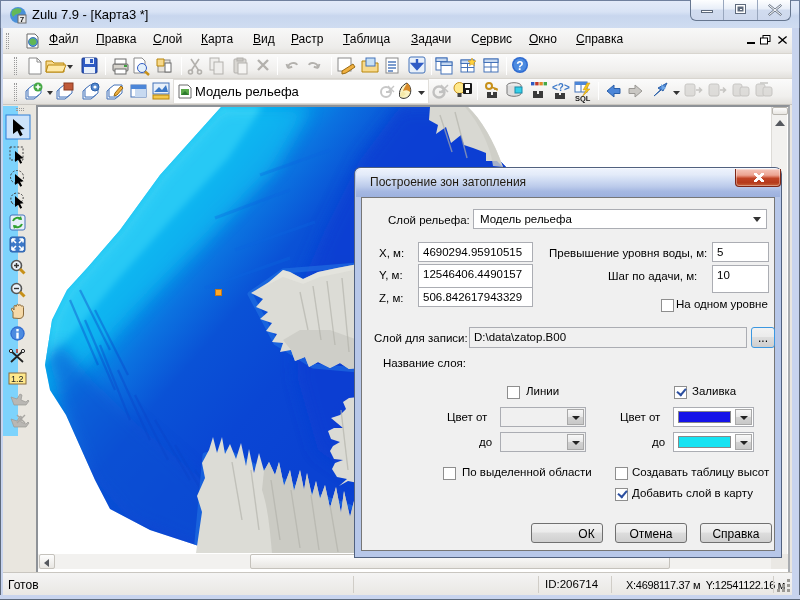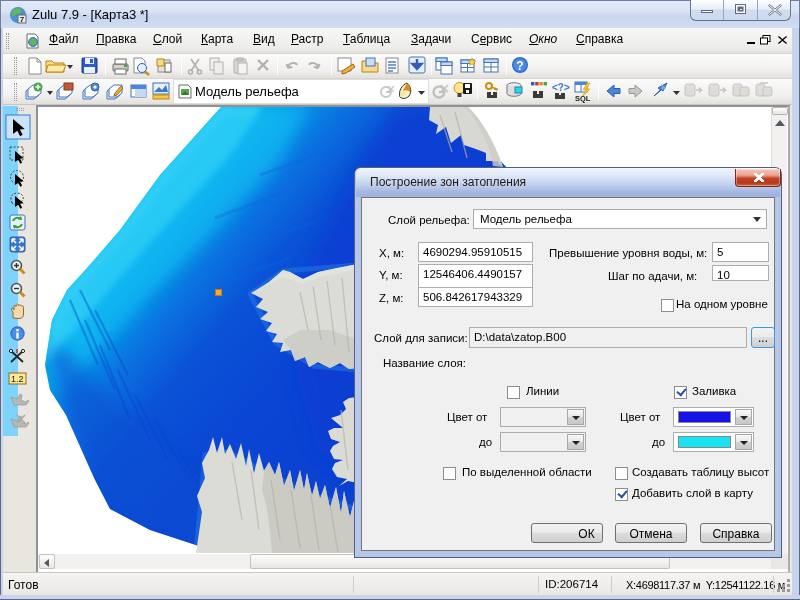--- a/index.html
+++ b/index.html
@@ -226,21 +226,21 @@
     </svg>
     <span class="mitem" style="left:48px;"><u>Ф</u>айл</span>
     <span class="mitem" style="left:95px;"><u>П</u>равка</span>
     <span class="mitem" style="left:152px;"><u>С</u>лой</span>
     <span class="mitem" style="left:200px;"><u>К</u>арта</span>
     <span class="mitem" style="left:252px;"><u>В</u>ид</span>
     <span class="mitem" style="left:290px;"><u>Р</u>астр</span>
     <span class="mitem" style="left:342px;"><u>Т</u>аблица</span>
     <span class="mitem" style="left:410px;"><u>З</u>адачи</span>
     <span class="mitem" style="left:470px;">С<u>е</u>рвис</span>
-    <span class="mitem" style="left:528px;font-style:italic;"><u>О</u>кно</span>
+    <span class="mitem" style="left:528px;"><u>О</u>кно</span>
     <span class="mitem" style="left:575px;"><u>С</u>правка</span>
     <div class="abs" style="left:746px;top:14px;width:8px;height:2px;background:#000;"></div>
     <svg class="abs" style="left:759px;top:7px" width="11" height="10" viewBox="0 0 11 10">
         <rect x="3" y="0.5" width="7" height="6" fill="#fff" stroke="#000"></rect>
         <rect x="0.5" y="3" width="7" height="6" fill="#fff" stroke="#000"></rect>
       </svg>
     <svg class="abs" style="left:777px;top:8px" width="9" height="8" viewBox="0 0 9 8">
         <path d="M0.8,0 L4.5,3 L8.2,0 L9,0.9 L5.4,4 L9,7.1 L8.2,8 L4.5,5 L0.8,8 L0,7.1 L3.6,4 L0,0.9 Z" fill="#000"></path>
       </svg>
   </div>
@@ -586,21 +586,21 @@
       </div>
       <span class="lbl" style="left:17px; top:49px;">X, м:</span>
       <div class="tbox" style="left:56px; top:44px; width:115px; height:20px;">4690294.95910515</div>
       <span class="lbl" style="left:17px; top:71px;">Y, м:</span>
       <div class="tbox" style="left:56px; top:66px; width:115px; height:24px;">12546406.4490157</div>
       <span class="lbl" style="left:17px; top:94px;">Z, м:</span>
       <div class="tbox" style="left:56px; top:89px; width:115px; height:20px;">506.842617943329</div>
       <span class="lbl" style="left:187px; top:49px;">Превышение уровня воды, м:</span>
       <div class="tbox" style="left:350px; top:44px; width:57px; height:20px;">5</div>
       <span class="lbl" style="left:246px; top:72px;">Шаг по адачи, м:</span>
-      <div class="tbox" style="left:350px; top:67px; width:57px; height:16px;">10</div>
+      <div class="tbox" style="left:350px; top:67px; width:57px; height:28px;">10</div>
       <div class="cbx" style="left:299px; top:101px;"></div>
       <span class="lbl" style="left:314px; top:100px;">На одном уровне</span>
       <span class="lbl" style="left:12px; top:134px;">Слой для записи:</span>
       <div class="tbox" style="left:107px; top:129px; width:278px; height:21px; background:#F0F0F0;">D:\data\zatop.B00</div>
       <div class="btn" style="left:389px; top:129px; width:24px; height:21px; border-color:#3C97E0;">...</div>
       <span class="lbl" style="left:21px; top:159px;">Название слоя:</span>
       <div class="cbx" style="left:145px; top:188px;"></div>
       <span class="lbl" style="left:164px; top:187px;">Линии</span>
       <div class="cbx chk" style="left:312px; top:188px;"></div>
       <span class="lbl" style="left:330px; top:187px;">Заливка</span>

